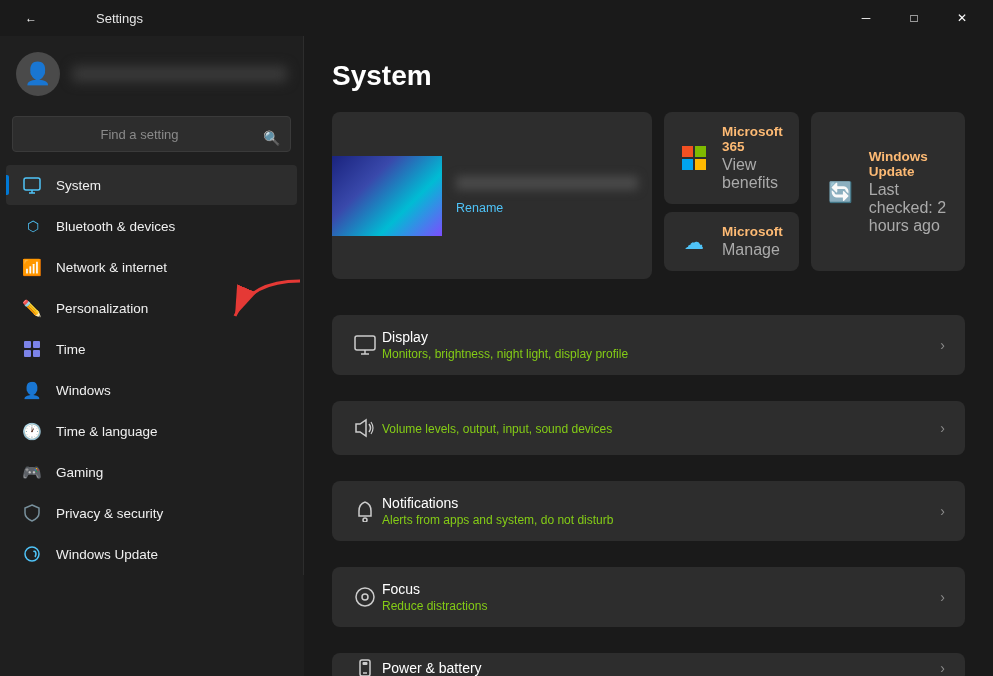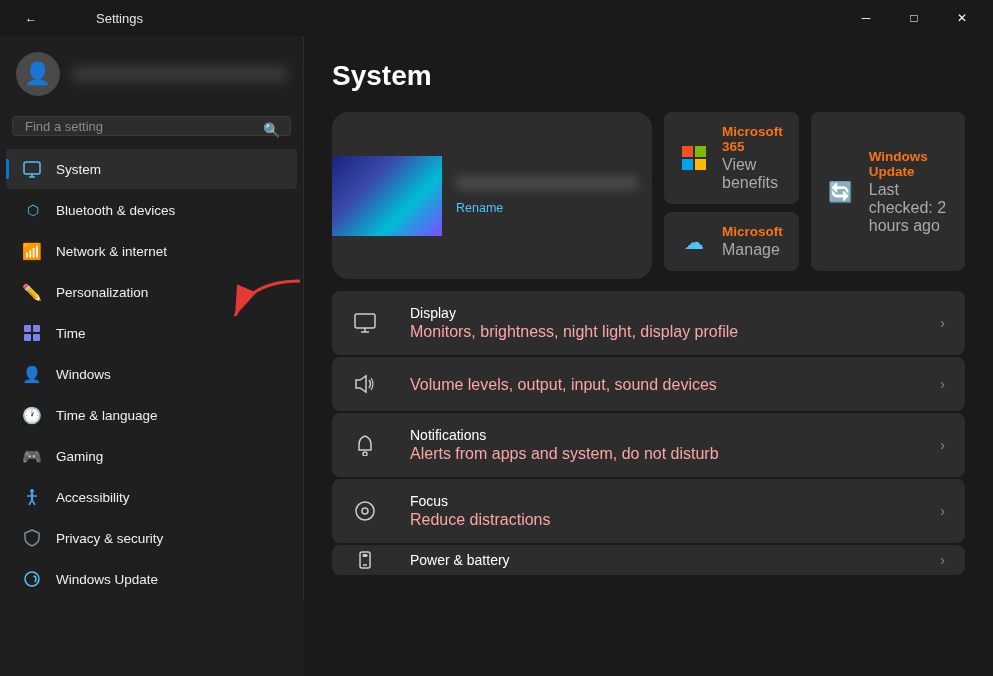--- a/index.html
+++ b/index.html
@@ -95,28 +95,29 @@
       filter: blur(6px);
     }
 
     
     .search-container {
       padding: 4px 12px 12px 12px;
       position: relative;
     }
     .search-input {
       width: 100%;
-      height: 20px;
+      height: 36px;
       background: #2d2d2d;
       border: 1px solid #3a3a3a;
       border-radius: 4px;
       color: #ffffff;
       font-size: 13px;
       padding: 0 36px 0 12px;
       outline: none;
+      text-align: center;
     }
     .search-input::placeholder { color: #8a8a8a; }
     .search-icon-container {
       position: absolute;
       right: 22px;
       top: 50%;
       transform: translateY(-50%);
       color: #8a8a8a;
       font-size: 14px;
     }
@@ -179,21 +180,21 @@
     .top-cards {
       display: flex;
       gap: 12px;
       margin-bottom: 12px;
       align-items: stretch;
     }
 
     
     .device-card {
       background: #2d2d2d;
-      border-radius: 16px;
+      border-radius: 8px;
       padding: 0;
       flex: 0 0 auto;
       width: 320px;
       display: flex;
       align-items: center;
       overflow: hidden;
       min-height: 80px;
     }
     .device-thumbnail {
       width: 110px;
@@ -241,21 +242,21 @@
       display: flex;
       align-items: center;
       justify-content: center;
       font-size: 20px;
       flex-shrink: 0;
     }
     .service-info { flex: 1; }
     .service-name {
       font-size: 13.5px;
       font-weight: 600;
-      color: #f97316;
+      color: #fdba74;
     }
     .service-sub {
       font-size: 16px;
       color: #aaaaaa;
       margin-top: 2px;
     }
 
     
     .ms365-icon {
       width: 28px;
@@ -269,45 +270,46 @@
       flex-direction: column;
       gap: 2px;
     }
 
     .setting-item {
       background: #2d2d2d;
       border-radius: 8px;
       padding: 14px 20px;
       display: flex;
       align-items: center;
-      gap: 32px;
+      gap: 4px;
       cursor: pointer;
       transition: background 0.1s;
+      margin-top: 24px;
     }
 
     .setting-icon {
       width: 26px;
       height: 26px;
       display: flex;
       align-items: center;
       justify-content: center;
       font-size: 18px;
       color: #cccccc;
       flex-shrink: 0;
     }
 
     .setting-text { flex: 1; }
     .setting-name {
       font-size: 14px;
       font-weight: 500;
       color: #ffffff;
     }
     .setting-desc {
-      font-size: 16px;
-      color: #fca5a5;
+      font-size: 12px;
+      color: #84cc16;
       margin-top: 2px;
     }
 
     .setting-chevron {
       color: #8a8a8a;
       font-size: 14px;
     }
 
     
     .arrow-annotation {
@@ -404,32 +406,20 @@
             <div class="nav-icon">🕐</div>
             <span class="nav-label">Time &amp; language</span>
           </div>
           <div class="nav-item">
             <div class="nav-icon">🎮</div>
             <span class="nav-label">Gaming</span>
           </div>
           <div class="nav-item">
             <div class="nav-icon">
               <svg width="18" height="18" viewBox="0 0 18 18">
-                <circle cx="9" cy="3" r="2" fill="#42a5f5"></circle>
-                <line x1="9" y1="5" x2="9" y2="12" stroke="#42a5f5" stroke-width="2"></line>
-                <line x1="4" y1="8" x2="14" y2="8" stroke="#42a5f5" stroke-width="1.5"></line>
-                <line x1="9" y1="12" x2="6" y2="17" stroke="#42a5f5" stroke-width="1.5"></line>
-                <line x1="9" y1="12" x2="12" y2="17" stroke="#42a5f5" stroke-width="1.5"></line>
-              </svg>
-            </div>
-            <span class="nav-label">Accessibility</span>
-          </div>
-          <div class="nav-item">
-            <div class="nav-icon">
-              <svg width="18" height="18" viewBox="0 0 18 18">
                 <path d="M9 1 L16 4 L16 9 Q16 14 9 17 Q2 14 2 9 L2 4 Z" fill="none" stroke="#78909c" stroke-width="1.5"></path>
               </svg>
             </div>
             <span class="nav-label">Privacy &amp; security</span>
           </div>
           <div class="nav-item">
             <div class="nav-icon">
               <svg width="18" height="18" viewBox="0 0 18 18">
                 <circle cx="9" cy="9" r="7" fill="none" stroke="#4fc3f7" stroke-width="1.5"></circle>
                 <path d="M12 6 Q14 9 12 12" fill="none" stroke="#4fc3f7" stroke-width="1.5"></path>

